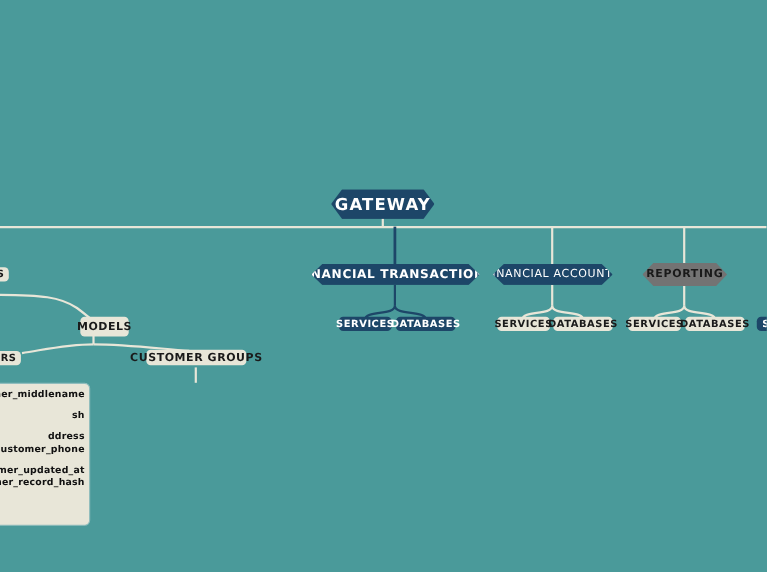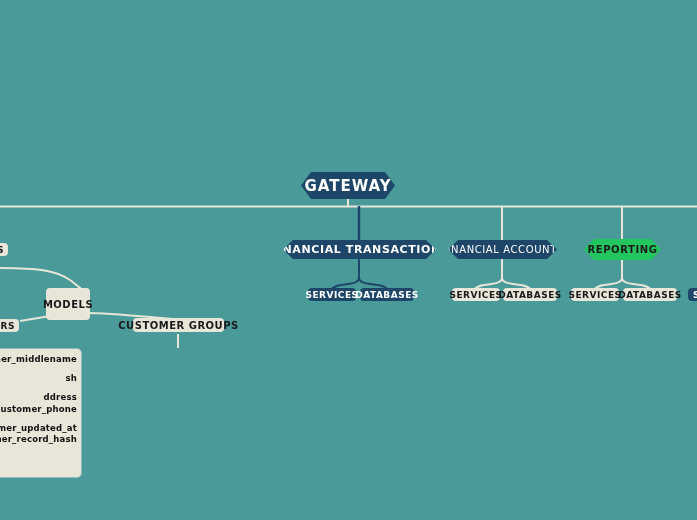--- a/index.html
+++ b/index.html
@@ -44,21 +44,21 @@
     font-weight: bold;
     font-size: 13px;
     padding: 0 18px;
     clip-path: polygon(10px 0, calc(100% - 10px) 0, 100% 50%, calc(100% - 10px) 100%, 10px 100%, 0 50%);
   }
   .hex.dark {
     background: #1d4668;
     color: #ffffff;
   }
   .hex.cream {
-    background: #22c55e;
+    background: #737373;
     color: #1a1a1a;
   }
   .hex.root {
     font-size: 15px;
     letter-spacing: 1px;
   }
   
   .rrect {
     font-weight: bold;
     font-size: 9px;
@@ -173,21 +173,21 @@
   </div>
 
   <div class="node rrect dark" style="left:688px; top:288px; width:30px; height:13px; justify-content:flex-start; padding:0 5px;">
     <span>S</span>
   </div>
 
   <div class="node rrect cream" style="left:-20px; top:243px; width:28px; height:13px; justify-content:flex-end; padding:0 4px;">
     <span>S</span>
   </div>
 
-  <div class="node rrect cream mid" style="left:46px; top:288px; width:44px; height:32px;">
+  <div class="node rrect cream mid" style="left:73px; top:288px; width:44px; height:18px;">
     <span>MODELS</span>
   </div>
 
   <div class="node rrect cream" style="left:-20px; top:319px; width:39px; height:13px; justify-content:flex-end; padding:0 4px;">
     <span>ERS</span>
   </div>
 
   <div class="node rrect cream mid" style="left:133px; top:318px; width:91px; height:14px;align-items:center;">
     <span>CUSTOMER GROUPS</span>
   </div>

